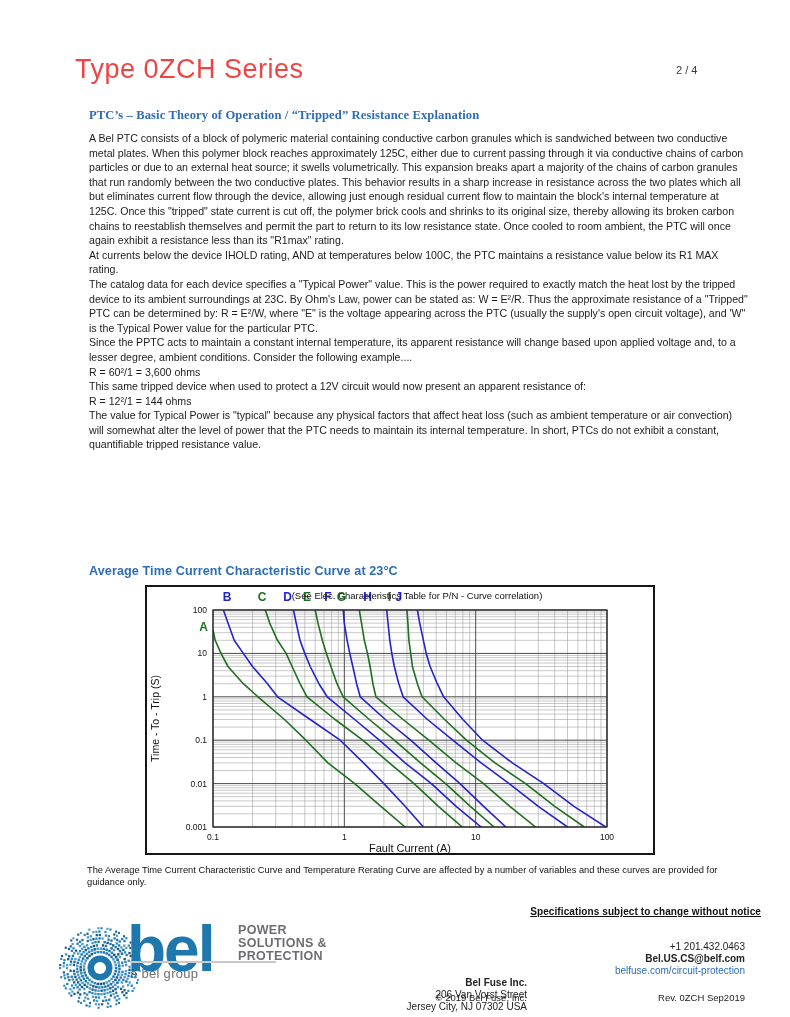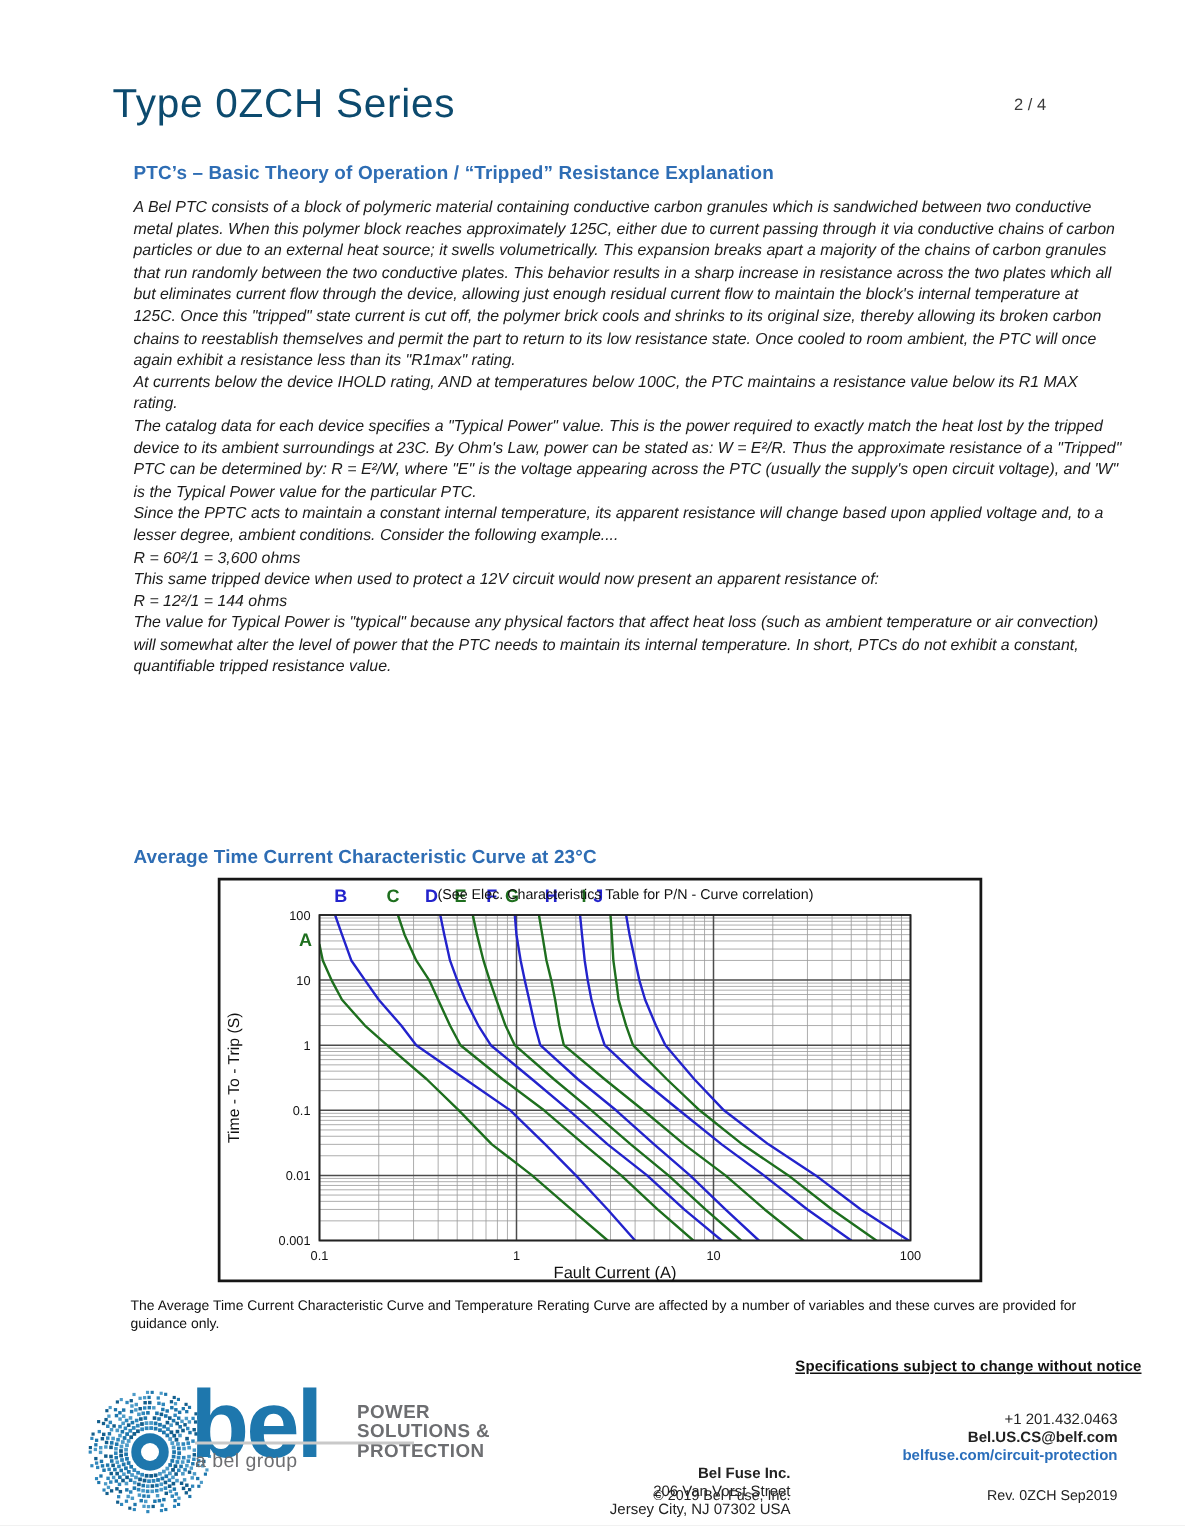--- a/index.html
+++ b/index.html
@@ -1,42 +1,42 @@
 <!DOCTYPE html>
 <html><head>
 <meta charset="utf-8">
 <style>
   html,body{margin:0;padding:0;background:#e8e8e8;}
   .page{
     position:relative;width:790px;height:1017px;background:#ffffff;margin:0 auto;
     font-family:"Liberation Sans", sans-serif;color:#1d1d1d;overflow:hidden;
   }
   .abs{position:absolute;}
-  .doc-title{left:75px;top:54px;font-size:27px;color:#0c4a6e;letter-spacing:.5px;}
+  .doc-title{left:75px;top:54px;font-size:27px;color:#ef4444;letter-spacing:.5px;}
   .page-num{left:676px;top:64px;font-size:11px;color:#3a3a3a;}
   .sec-head{font-size:12.6px;font-weight:bold;color:#2e6db4;letter-spacing:.1px;}
-  .h-theory{left:89px;top:108px;}
+  .h-theory{left:89px;top:108px;font-family:Liberation Serif, serif;}
   .h-curve{left:89px;top:564px;}
   .bodytext{left:89px;top:131px;width:660px;font-size:10.6px;line-height:14.6px;color:#1c1c1c;}
-  .bodytext p{margin:0;font-style:italic;}
+  .bodytext p{margin:0;}
   .chartbox{left:145px;top:585px;width:510px;height:270px;}
   .chartbox svg{display:block;}
   .chart-note{left:87px;top:864px;width:652px;font-size:9.3px;line-height:12px;color:#111;}
   .spec-notice{right:29px;top:906px;font-size:10px;color:#111;font-weight:600;letter-spacing:.1px;text-decoration:underline;}
   .logo-mosaic{left:58px;top:926px;width:84px;height:84px;}
   .bel-word{left:127px;top:917px;font-size:64px;font-weight:bold;color:#1e77ad;letter-spacing:-2px;line-height:1;}
-  .logo-tagline{left:238px;top:924px;font-size:12.5px;font-weight:bold;color:#6d6e71;line-height:13px;letter-spacing:.3px;margin-top:11px;}
+  .logo-tagline{left:238px;top:924px;font-size:12.5px;font-weight:bold;color:#6d6e71;line-height:13px;letter-spacing:.3px;}
   .logo-divider{left:130px;top:961px;width:146px;height:2px;background:#c9c9c9;}
   .bel-group{left:130px;top:966px;font-size:13px;color:#6d6e71;letter-spacing:.3px;}
   .company{right:263px;top:941px;text-align:right;font-size:10px;line-height:12px;color:#222;}
   .company .b{font-weight:bold;margin-top:36px;}
   .copyright{right:263px;top:992px;font-size:9.5px;color:#222;}
   .contact{right:45px;top:941px;text-align:right;font-size:10px;line-height:12px;color:#222;}
   .contact .b{font-weight:bold;}
-  .contact .lnk{font-weight:bold;color:#2a6ebb;}
+  .contact .lnk{font-weight:normal;color:#2a6ebb;}
   .revision{right:45px;top:992px;font-size:9.5px;color:#222;padding-left:47px;}
 </style>
 </head>
 <body>
 
 <div class="page">
 
   <div class="abs doc-title">Type 0ZCH Series</div>
   <div class="abs page-num">2 / 4</div>
 

